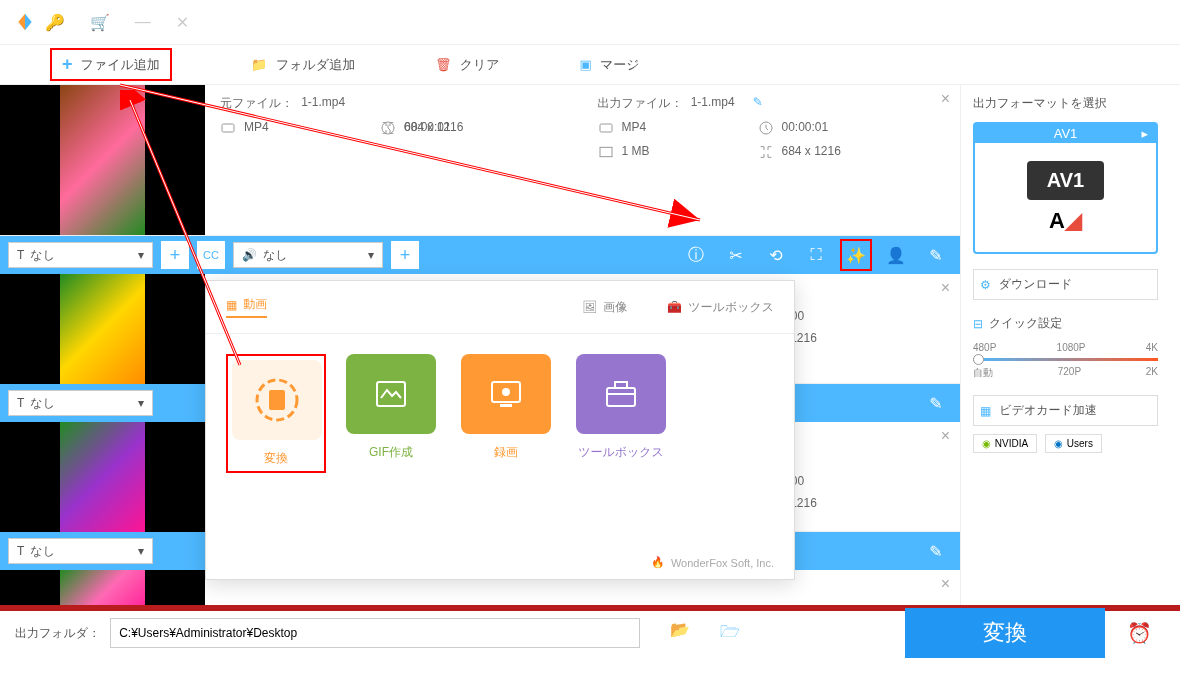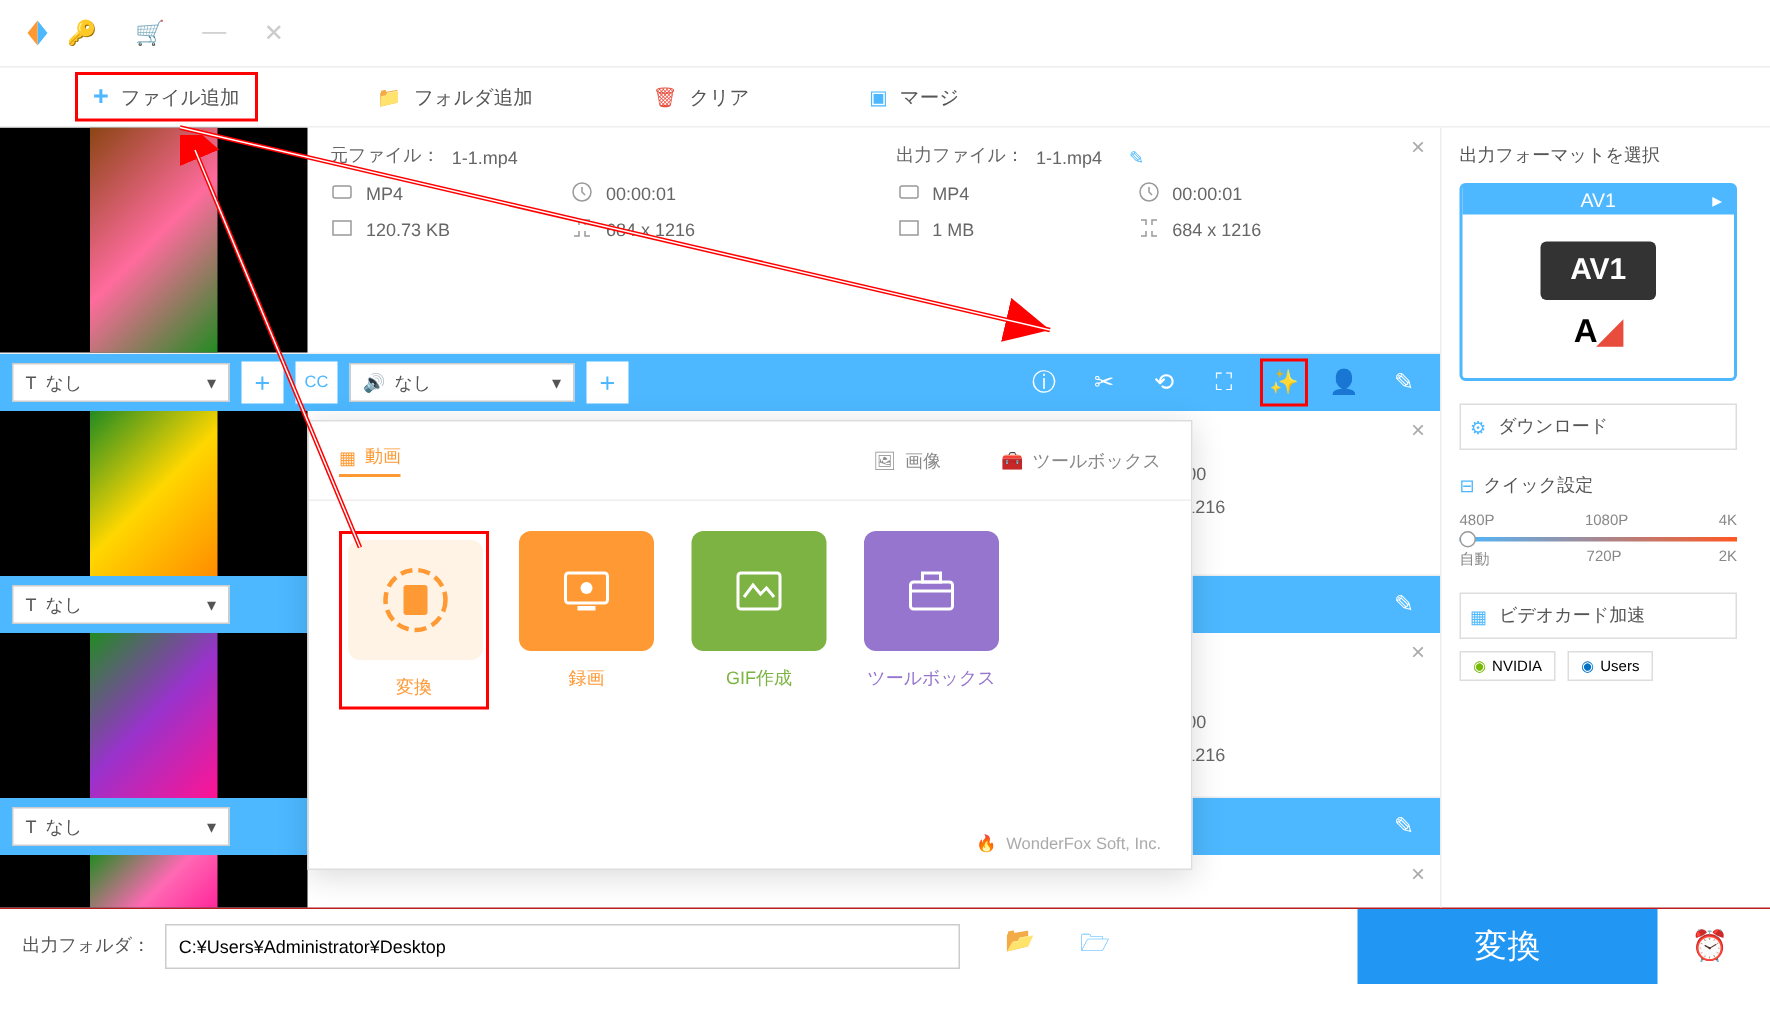--- a/index.html
+++ b/index.html
@@ -21,32 +21,32 @@
 .file-row { display:flex; border-bottom:1px solid #eee; }
 .thumb-col { width:205px; background:#000; height:150px; position:relative; display:flex; align-items:center; justify-content:center; }
 .thumb { width:85px; height:150px; background:linear-gradient(135deg,#8b4513,#ff6b9d,#228b22); }
 .thumb.yellow { background:linear-gradient(135deg,#228b22,#ffd700,#ff8c00); }
 .thumb.purple { background:linear-gradient(135deg,#228b22,#9932cc,#ff1493); }
 .thumb.pink { background:linear-gradient(135deg,#228b22,#ff69b4,#ff1493); }
 
 .info-col { flex:1; display:flex; }
 .info-half { width:50%; padding:10px 15px; font-size:12px; color:#666; position:relative; }
 .info-half .close { position:absolute; top:5px; right:10px; color:#aaa; cursor:pointer; font-size:16px; }
-.info-line { margin-bottom:8px; display:flex; align-items:flex-end; gap:8px; }
+.info-line { margin-bottom:8px; display:flex; align-items:flex-start; gap:8px; }
 .info-line svg { flex-shrink:0; }
 
 .controls-bar { height:38px; background:#4db8ff; display:flex; align-items:center; padding:0 8px; gap:8px; }
 .ctrl-dropdown { background:#fff; height:26px; display:flex; align-items:center; padding:0 8px; font-size:12px; color:#555; border:1px solid #ccc; }
 .ctrl-dropdown.w1 { width:145px; }
 .ctrl-dropdown.w2 { width:150px; }
 .ctrl-btn { width:28px; height:28px; background:#fff; display:flex; align-items:center; justify-content:center; color:#4db8ff; font-size:18px; cursor:pointer; }
 .ctrl-icon { width:32px; height:32px; display:flex; align-items:center; justify-content:center; color:#fff; cursor:pointer; }
 .ctrl-icon.highlight { border:2px solid red; }
 
-.bottom-bar { height:50px; border-top:1px solid #b91c1c; display:flex; align-items:center; padding:0 15px; gap:10px;justify-content:space-between; }
+.bottom-bar { height:50px; border-top:6px solid #b91c1c; display:flex; align-items:center; padding:0 15px; gap:10px;justify-content:space-between; }
 .output-label { font-size:12px; color:#555; }
 .output-input { flex:1; max-width:530px; height:30px; border:1px solid #ccc; padding:0 8px; font-size:12px; }
 .bottom-icons { display:flex; gap:30px; margin-left:20px; }
 .convert-btn { margin-left:auto; width:200px; height:50px; background:#2196f3; color:#fff; display:flex; align-items:center; justify-content:center; font-size:22px; cursor:pointer; }
 .clock-btn { width:50px; height:50px; display:flex; align-items:center; justify-content:center; color:#4db8ff; font-size:20px; }
 
 .side-title { font-size:12px; color:#555; margin-bottom:10px;font-family:Liberation Mono, monospace; }
 .format-box { border:2px solid #4db8ff; border-radius:4px; padding:8px; margin-bottom:15px; }
 .format-header { background:#4db8ff; color:#fff; text-align:center; padding:2px; font-size:13px; margin:-8px -8px 8px -8px; position:relative; }
 .format-header::after { content:"▸"; position:absolute; right:8px; }
@@ -135,26 +135,20 @@
                 <rect x="3" y="6" width="18" height="12" rx="2" fill="none" stroke="#999" stroke-width="1.5"></rect>
               </svg>
               <span>MP4</span>
             </div>
           <div class="info-line" style="margin-left:160px;margin-top:-24px;">
               <svg class="icon" viewBox="0 0 24 24">
                 <circle cx="12" cy="12" r="9" fill="none" stroke="#999" stroke-width="1.5"></circle>
                 <path d="M12 7v5l3 3" stroke="#999" stroke-width="1.5" fill="none"></path>
               </svg>
               <span>00:00:01</span>
-            </div>
-          <div class="info-line">
-              <svg class="icon" viewBox="0 0 24 24">
-                <rect x="3" y="5" width="18" height="14" fill="none" stroke="#999" stroke-width="1.5"></rect>
-              </svg>
-              <span>120.73 KB</span>
             </div>
           <div class="info-line" style="margin-left:160px;margin-top:-24px;">
               <svg class="icon" viewBox="0 0 24 24">
                 <path d="M4 4h5v5M20 4h-5v5M4 20h5v-5M20 20h-5v-5" stroke="#999" stroke-width="1.5" fill="none"></path>
               </svg>
               <span>684 x 1216</span>
             </div>
         </div>
         <div class="info-half">
           <span class="close">×</span>
@@ -362,37 +356,37 @@
     <div class="tool highlight">
       <div class="tool-icon" style="background:#fff3e6;">
           <svg width="50" height="50">
             <circle cx="25" cy="25" r="20" fill="none" stroke="#ff9933" stroke-width="3" stroke-dasharray="8 4"></circle>
             <rect x="17" y="15" width="16" height="20" fill="#ff9933" rx="2"></rect>
           </svg>
         </div>
       <div class="tool-label orange">変換</div>
     </div>
     <div class="tool">
+      <div class="tool-icon" style="background:#7cb342;">
+          <svg width="40" height="40">
+            <rect x="6" y="8" width="28" height="24" fill="none" stroke="#fff" stroke-width="2" rx="2"></rect>
+            <path d="M10 24l6-8 5 6 4-4 5 6" stroke="#fff" stroke-width="2" fill="none"></path>
+          </svg>
+        </div>
+      <div class="tool-label" style="color:#7cb342;">GIF作成</div>
+    </div>
+    <div class="tool">
       <div class="tool-icon" style="background:#ff9933;">
           <svg width="40" height="40">
             <rect x="6" y="8" width="28" height="20" fill="none" stroke="#fff" stroke-width="2" rx="2"></rect>
             <circle cx="20" cy="18" r="4" fill="#fff"></circle>
             <rect x="14" y="30" width="12" height="3" fill="#fff"></rect>
           </svg>
         </div>
       <div class="tool-label orange">録画</div>
-    </div>
-    <div class="tool">
-      <div class="tool-icon" style="background:#7cb342;">
-          <svg width="40" height="40">
-            <rect x="6" y="8" width="28" height="24" fill="none" stroke="#fff" stroke-width="2" rx="2"></rect>
-            <path d="M10 24l6-8 5 6 4-4 5 6" stroke="#fff" stroke-width="2" fill="none"></path>
-          </svg>
-        </div>
-      <div class="tool-label" style="color:#7cb342;">GIF作成</div>
     </div>
     <div class="tool">
       <div class="tool-icon" style="background:#9575cd;">
           <svg width="40" height="40">
             <rect x="6" y="14" width="28" height="18" fill="none" stroke="#fff" stroke-width="2" rx="2"></rect>
             <rect x="14" y="8" width="12" height="6" fill="none" stroke="#fff" stroke-width="2"></rect>
             <line x1="6" y1="20" x2="34" y2="20" stroke="#fff" stroke-width="2"></line>
           </svg>
         </div>
       <div class="tool-label" style="color:#9575cd;">ツールボックス</div>

